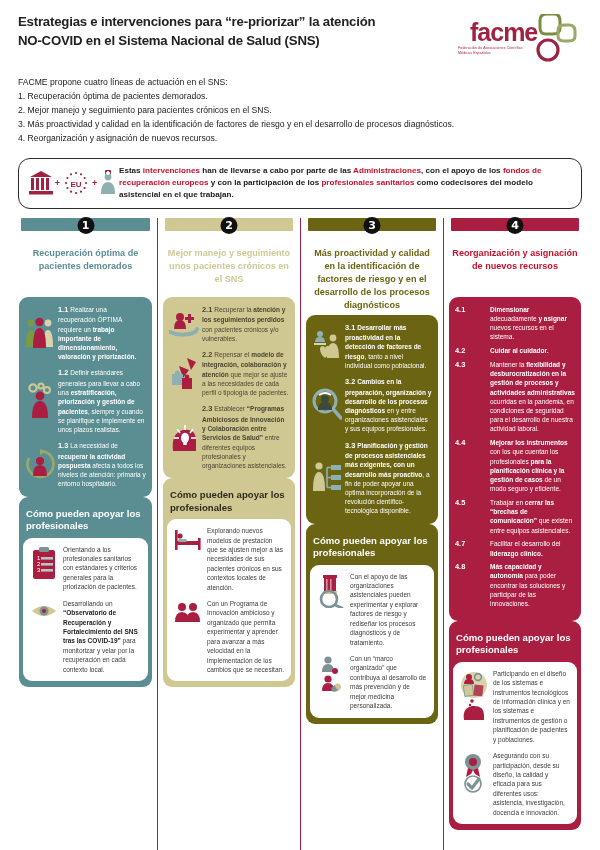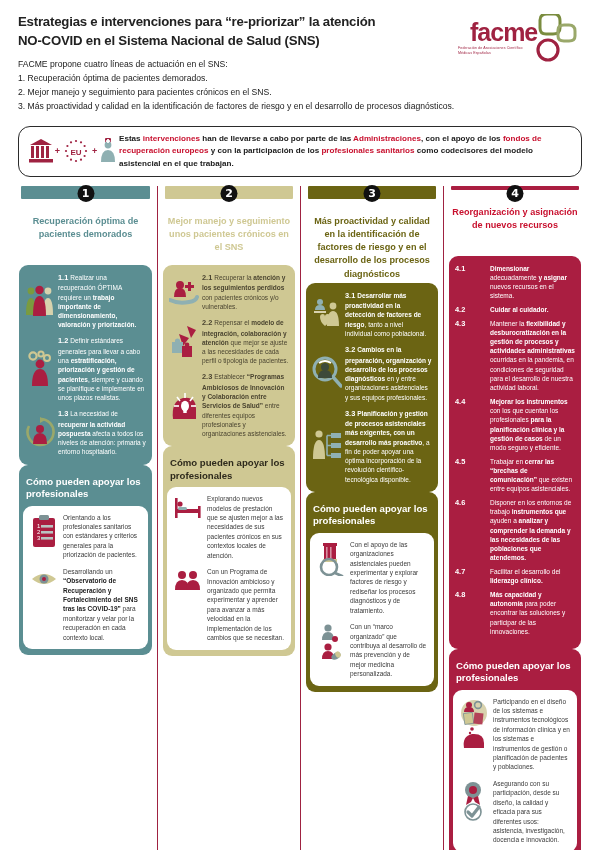--- a/index.html
+++ b/index.html
@@ -12,21 +12,21 @@
   .page { position: relative; width: 600px; height: 850px; background: #fff; }
 
   
   .header { padding: 12px 16px 4px 18px; display: flex; align-items: flex-start; }
   .header-left { flex: 1 1 auto; }
   .title {
     font-size: 13.2px; font-weight: bold; color: #222; line-height: 1.45;
     letter-spacing: -0.2px;
   }
   .title .ln { display: block; }
-  .intro { margin-top: 8px; font-size: 8.6px; color: #1a1a1a; line-height: 1.62; }
+  .intro { margin-top: 26px; font-size: 8.6px; color: #1a1a1a; line-height: 1.62; }
   .intro div { white-space: nowrap; }
 
   
   .logo { width: 126px; flex: 0 0 126px; padding-top: 8px; position: relative; height: 52px; }
   .logo-word { font-size: 25px; line-height: 24px; letter-spacing: -1px; font-weight: 600; margin-left: 12px; }
   .logo-fa { color: #9f2241; }
   .logo-cme { color: #9f2241; font-weight: 700; }
   .logo-tag {
     font-size: 3.6px; color: #9f2241; line-height: 1.5; margin-top: 2px;
     letter-spacing: 0.1px; max-width: 78px;
@@ -127,20 +127,21 @@
     <div class="header-left">
       <div class="title">
         <span class="ln">Estrategias e intervenciones para “re-priorizar” la atención</span>
         <span class="ln">NO-COVID en el Sistema Nacional de Salud (SNS)</span>
       </div>
       <div class="intro">
         <div>FACME propone cuatro líneas de actuación en el SNS:</div>
         <div>1. Recuperación óptima de pacientes demorados.</div>
         <div>2. Mejor manejo y seguimiento para pacientes crónicos en el SNS.</div>
         <div>3. Más proactividad y calidad en la identificación de factores de riesgo y en el desarrollo de procesos diagnósticos.</div>
+        <div>4. Reorganización y asignación de nuevos recursos.</div>
       </div>
     </div>
 
     <div class="logo">
       <div class="logo-word"><span class="logo-fa">fa</span><span class="logo-cme">cme</span></div>
       <div class="logo-tag">Federación de Asociaciones Científico Médicas Españolas</div>
       <svg class="logo-marks" viewBox="0 0 44 50">
         <path d="M6 6 Q6 0 13 0 L20 0 Q26 0 26 7 L26 14 Q26 20 19 20 L12 20 Q6 20 6 14 Z" fill="none" stroke="#7a8c3f" stroke-width="3"></path>
         <path d="M24 16 Q24 11 30 11 L35 11 Q41 11 41 17 L41 22 Q41 27 35 27 L30 27 Q24 27 24 22 Z" fill="none" stroke="#9aa86a" stroke-width="3"></path>
         <circle cx="14" cy="36" r="10" fill="none" stroke="#9f2241" stroke-width="3.2"></circle>
@@ -462,24 +463,20 @@
             </div>
           <div class="item-flat">
               <span class="item-num">4.4</span>
               <span class="item-body"><b>Mejorar los instrumentos</b> con los que cuentan los profesionales <b>para la planificación clínica y la gestión de casos</b> de un modo seguro y eficiente.</span>
             </div>
           <div class="item-flat">
               <span class="item-num">4.5</span>
               <span class="item-body">Trabajar en <b>cerrar las “brechas de comunicación”</b> que existen entre equipos asistenciales.</span>
             </div>
           <div class="item-flat">
-              <span class="item-num">4.6</span>
-              <span class="item-body">Disponer en los entornos de trabajo <b>instrumentos que</b> ayuden a <b>analizar y comprender la demanda y las necesidades de las poblaciones que atendemos.</b></span>
-            </div>
-          <div class="item-flat">
               <span class="item-num">4.7</span>
               <span class="item-body">Facilitar el desarrollo del <b>liderazgo clínico.</b></span>
             </div>
           <div class="item-flat">
               <span class="item-num">4.8</span>
               <span class="item-body"><b>Más capacidad y autonomía</b> para poder encontrar las soluciones y participar de las innovaciones.</span>
             </div>
         </div>
 
         <div class="support-wrap">

